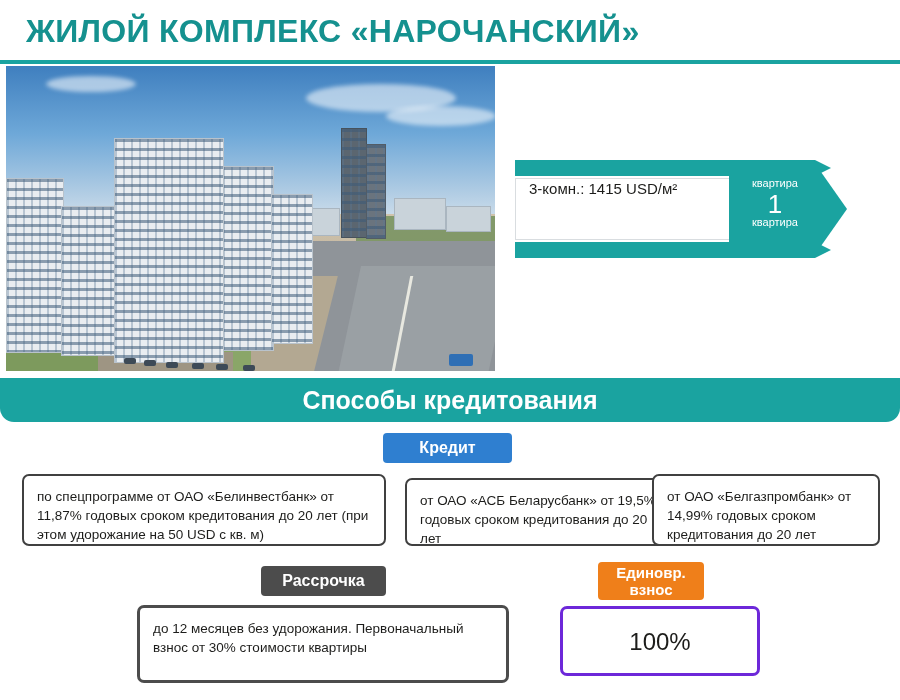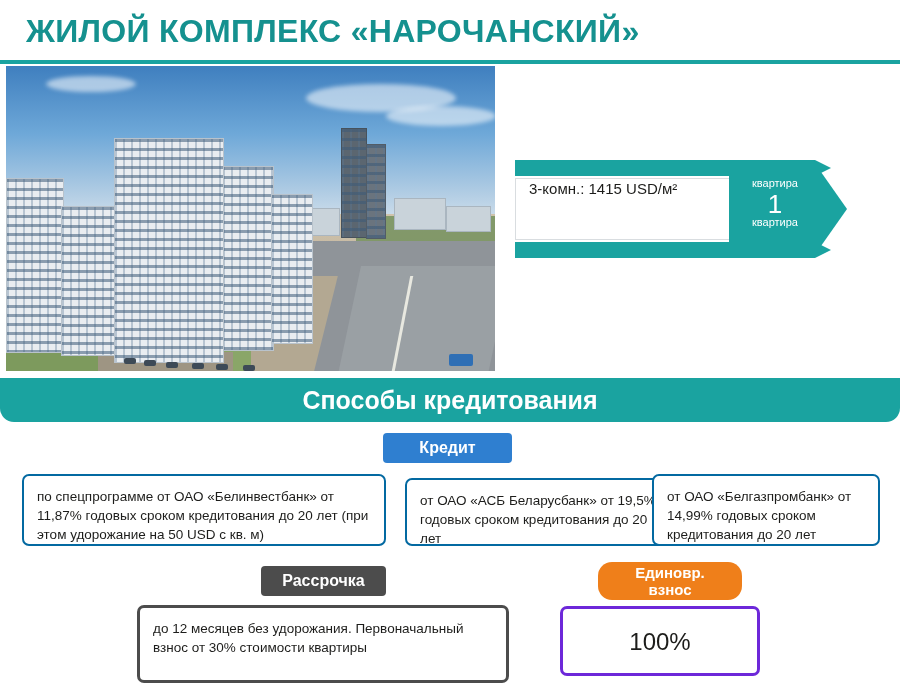--- a/index.html
+++ b/index.html
@@ -228,36 +228,36 @@
     justify-content: center;
     border-radius: 4px;
   }
   .chip-credit {
     left: 383px; top: 433px; width: 129px; height: 30px; background: #2f7fd0;
   }
   .chip-install {
     left: 261px; top: 566px; width: 125px; height: 30px; background: #4c4c4c;
   }
   .chip-single {
-    left: 598px; top: 562px; width: 144px; height: 38px; background: #ef7f1a;
-    flex-direction: column; line-height: 17px; font-size: 15px; border-radius: 14px;
+    left: 598px; top: 562px; width: 106px; height: 38px; background: #ef7f1a;
+    flex-direction: column; line-height: 17px; font-size: 15px;
   }
 
   
   .card {
     position: absolute;
     box-sizing: border-box;
     background: #ffffff;
     border-radius: 7px;
     font-size: 13.5px;
     color: #1d1d1b;
     line-height: 19px;
     padding: 11px 13px;
   }
-  .card.blue { border: 2px solid #0369a1; }
+  .card.blue { border: 2px solid #404040; }
   .card.dark { border: 3px solid #4c4c4c; }
   .card.orange { border: 3px solid #6d28d9; }
   .card-1 { left: 22px; top: 474px; width: 364px; height: 72px; }
   .card-2 { left: 405px; top: 478px; width: 274px; height: 68px; }
   .card-3 { left: 652px; top: 474px; width: 228px; height: 72px; }
   .card-4 { left: 137px; top: 605px; width: 372px; height: 78px; }
   .card-5 {
     left: 560px; top: 606px; width: 200px; height: 70px;
     display: flex; align-items: center; justify-content: center;
     font-size: 24px;

